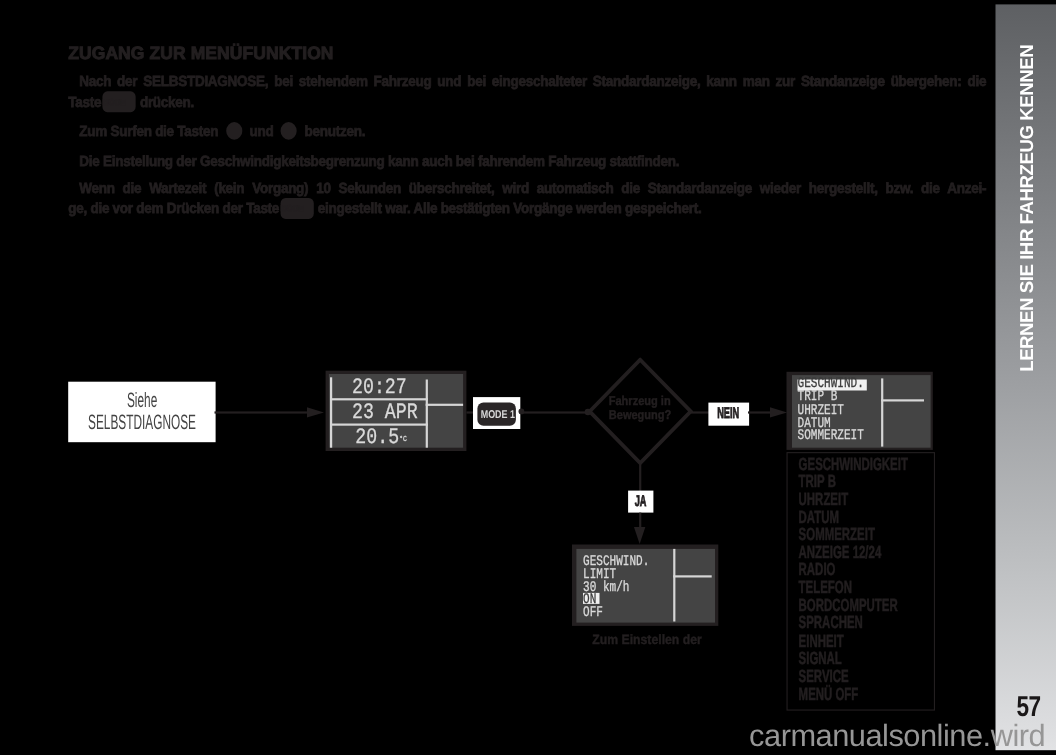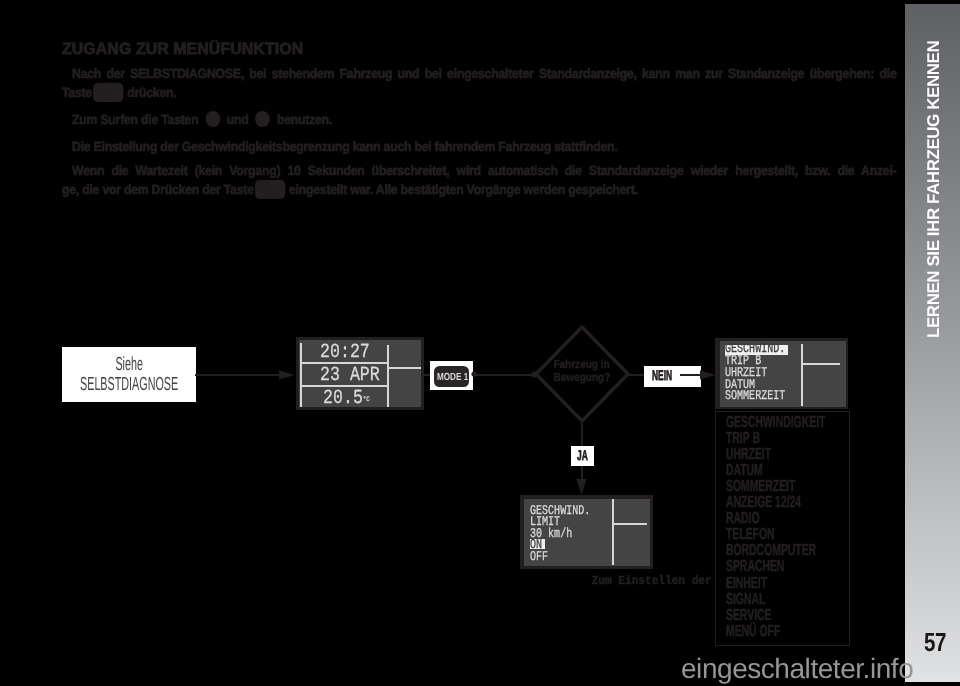--- a/index.html
+++ b/index.html
@@ -65,22 +65,22 @@
   .dlabel{position:absolute;text-align:center;color:#231f20;
      font-family:"Liberation Sans",sans-serif;font-weight:bold;font-size:11.6px;
      line-height:13px;-webkit-text-stroke:0.4px #231f20;}
   .dlabel>div>span{display:inline-block;transform:scaleX(0.865);}
   .menubox{position:absolute;border:1px solid #231f20;}
   .menuitem{position:absolute;color:#231f20;
             font-family:"Liberation Sans",sans-serif;font-weight:bold;font-size:16px;
             white-space:nowrap;letter-spacing:0px;line-height:13px;
             transform:scaleX(0.65);transform-origin:left top;
             -webkit-text-stroke:0.5px #231f20;}
-  .cap{position:absolute;color:#231f20;text-align:right;
-       font-family:Liberation Mono, monospace;font-weight:bold;font-size:12.35px;
+  .cap{position:absolute;color:#231f20;text-align:center;
+       font-family:Liberation Sans, sans-serif;font-weight:bold;font-size:12.35px;
        line-height:14.8px;white-space:nowrap;-webkit-text-stroke:0.4px #231f20;}
   .cap>div{display:block;}
   .cap>div>span{display:inline-block;transform:scaleX(0.9);}
   .watermark{position:absolute;font-family:"Liberation Sans",sans-serif;
        font-size:28px;color:#969696;letter-spacing:-0.45px;line-height:28px;
        white-space:nowrap;}
 </style>
 </head>
 <body>
 
@@ -162,21 +162,21 @@
 
   <svg class="diamond" style="left:534px;top:325px;" width="96" height="98" viewBox="0 0 96 98">
     <path d="M48 2 L94 49 L48 96 L2 49 Z" fill="none" stroke="#231f20" stroke-width="3.4"></path>
   </svg>
   <div class="dlabel" style="left:536px;top:358px;width:92px;">
     <div><span>Fahrzeug in</span></div>
     <div><span>Bewegung?</span></div>
   </div>
 
   <div class="ln" style="left:628px;top:373.5px;width:18px;height:2px;"></div>
-  <div class="flowlbl" style="left:644px;top:366px;width:36.5px;height:20.5px;padding-left:20px;">
+  <div class="flowlbl" style="left:644px;top:366px;width:36.5px;height:20.5px;">
     <span style="left:8px;top:2px;">NEIN</span>
   </div>
   <div class="ln" style="left:680px;top:373.5px;width:22px;height:2px;"></div>
   <svg style="position:absolute;left:700px;top:369px;" width="16" height="12" viewBox="0 0 16 12">
       <path d="M0 1.3 L15.5 5.9 L0 10.5 Z" fill="#231f20"></path>
     </svg>
 
   <div class="ln" style="left:580.5px;top:421px;width:2px;height:26px;"></div>
   <div class="flowlbl" style="left:571px;top:446px;width:23px;height:20px;">
     <span style="left:6.2px;top:1.5px;">JA</span>
@@ -220,14 +220,14 @@
         <div class="menuitem" style="left: 10px; top: 116.2px;">TELEFON</div>
         <div class="menuitem" style="left: 10px; top: 132.3px;">BORDCOMPUTER</div>
         <div class="menuitem" style="left: 10px; top: 148.4px;">SPRACHEN</div>
         <div class="menuitem" style="left: 10px; top: 164.5px;">EINHEIT</div>
         <div class="menuitem" style="left: 10px; top: 180.6px;">SIGNAL</div>
         <div class="menuitem" style="left: 10px; top: 196.7px;">SERVICE</div>
         <div class="menuitem" style="left: 10px; top: 212.8px;">MENÜ OFF</div>
       </div>
   </div>
 
-  <div class="watermark" style="left:681px;top:654.5px;">eingeschalteter.info</div>
+  <div class="watermark" style="left:681px;top:654.5px;">carmanualsonline.wird</div>
 </div>
 
 </body></html>

